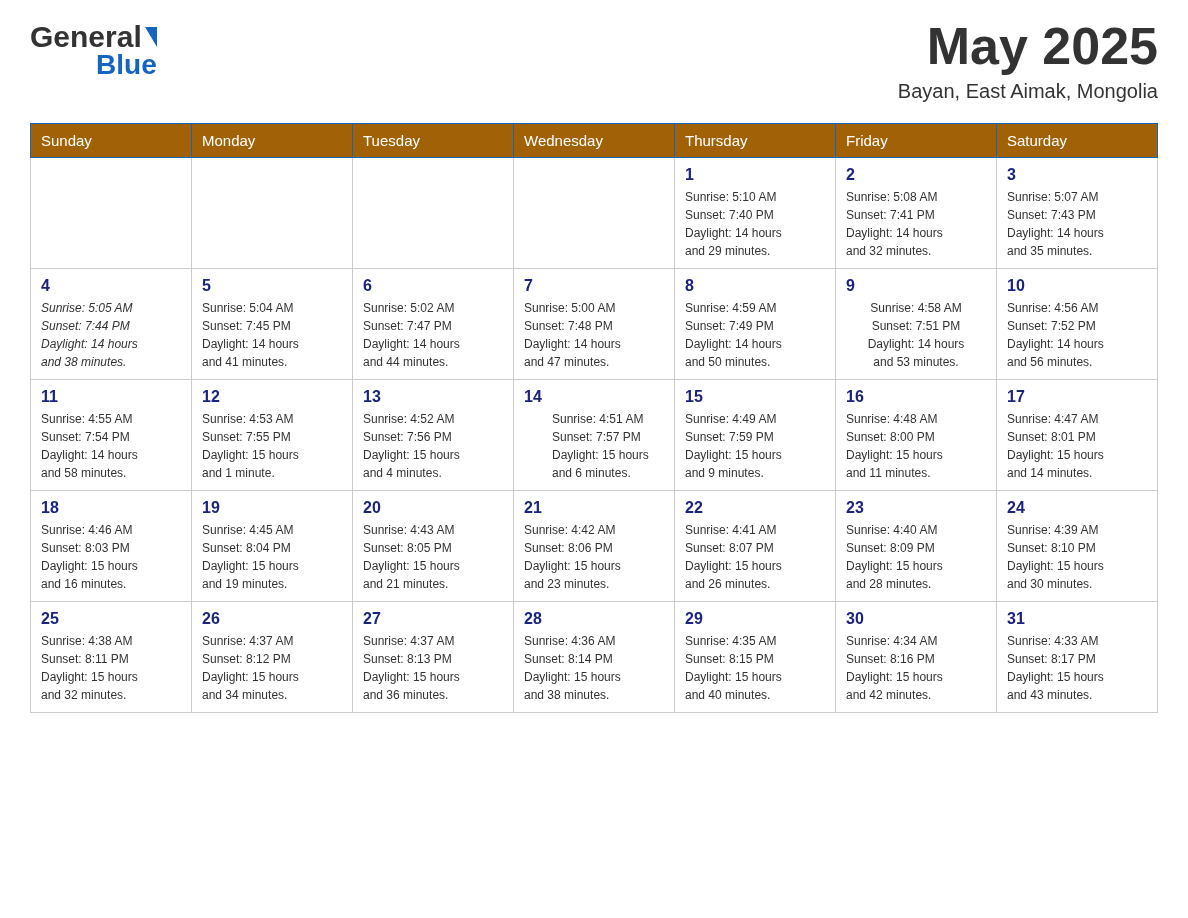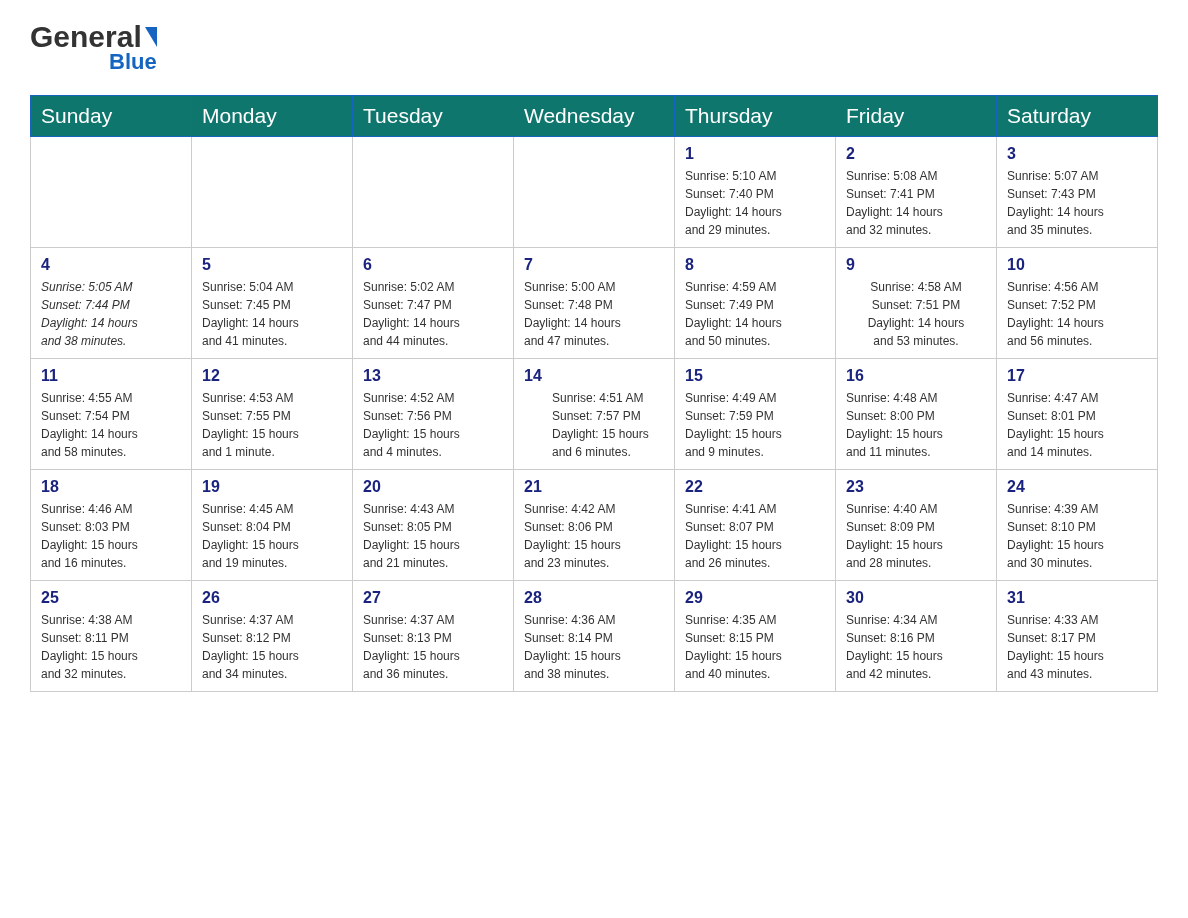--- a/index.html
+++ b/index.html
@@ -29,25 +29,25 @@
       font-size: 20px;
       color: #333;
       margin-top: 8px;
     }
     table {
       width: 100%;
       border-collapse: collapse;
       table-layout: fixed;
     }
     thead tr th {
-      background-color: #0f766e;
+      background-color: #a16207;
       color: #fff;
       text-align: left;
       padding: 8px 10px;
-      font-size: 21px;
+      font-size: 15px;
       font-weight: normal;
       border: 1px solid #1565c0;
     }
     tbody tr td {
       vertical-align: top;
       padding: 8px 10px;
       border: 1px solid #ccc;
       font-size: 12.5px;
       color: #333;
       height: 110px;
@@ -85,37 +85,41 @@
     .logo-arrow {
       width: 0;
       height: 0;
       border-left: 12px solid transparent;
       border-right: 0px solid transparent;
       border-top: 20px solid #1565c0;
       display: inline-block;
       margin-left: 3px;
     }
     .logo-blue {
-      font-size: 22px;
+      font-size: 28px;
       font-weight: bold;
       color: #1565c0;
       margin-top: -5px;
       padding-left: 2px;
     }
   </style>
 </head>
 <body>
 
 <div class="header">
   <div class="logo-wrapper">
     <div class="logo-top">
       <span class="logo-general">General</span>
       <span class="logo-arrow"></span>
     </div>
     <span class="logo-blue">Blue</span>
+  </div>
+  <div class="title-block">
+    <div class="month-year">May 2025</div>
+    <div class="location">Bayan, East Aimak, Mongolia</div>
   </div>
 </div>
 
 <table>
   <thead>
     <tr>
     <th>Sunday</th>
         <th>Monday</th>
         <th>Tuesday</th>
         <th>Wednesday</th>

